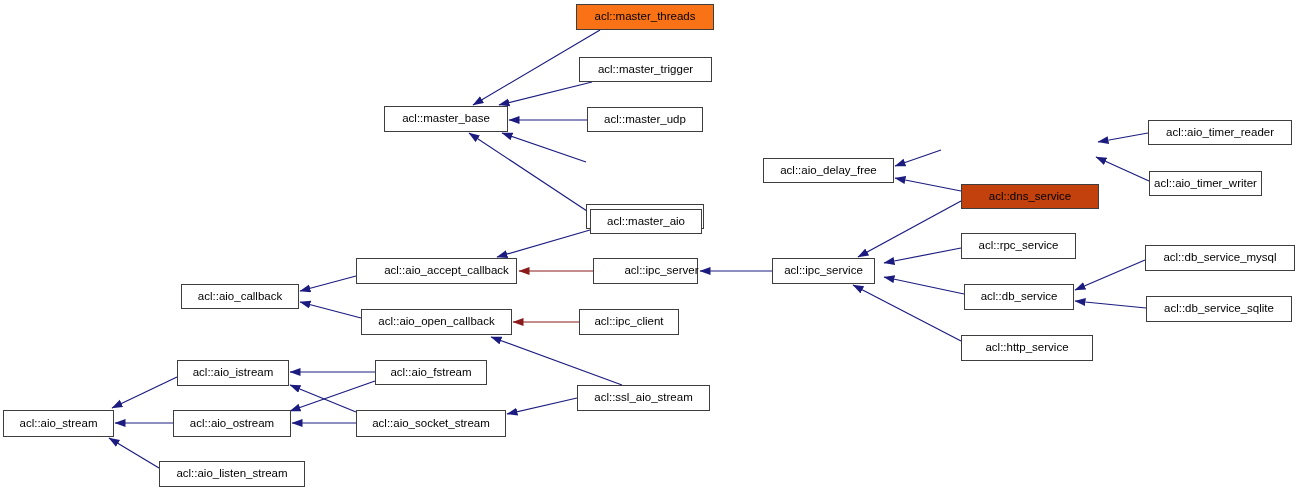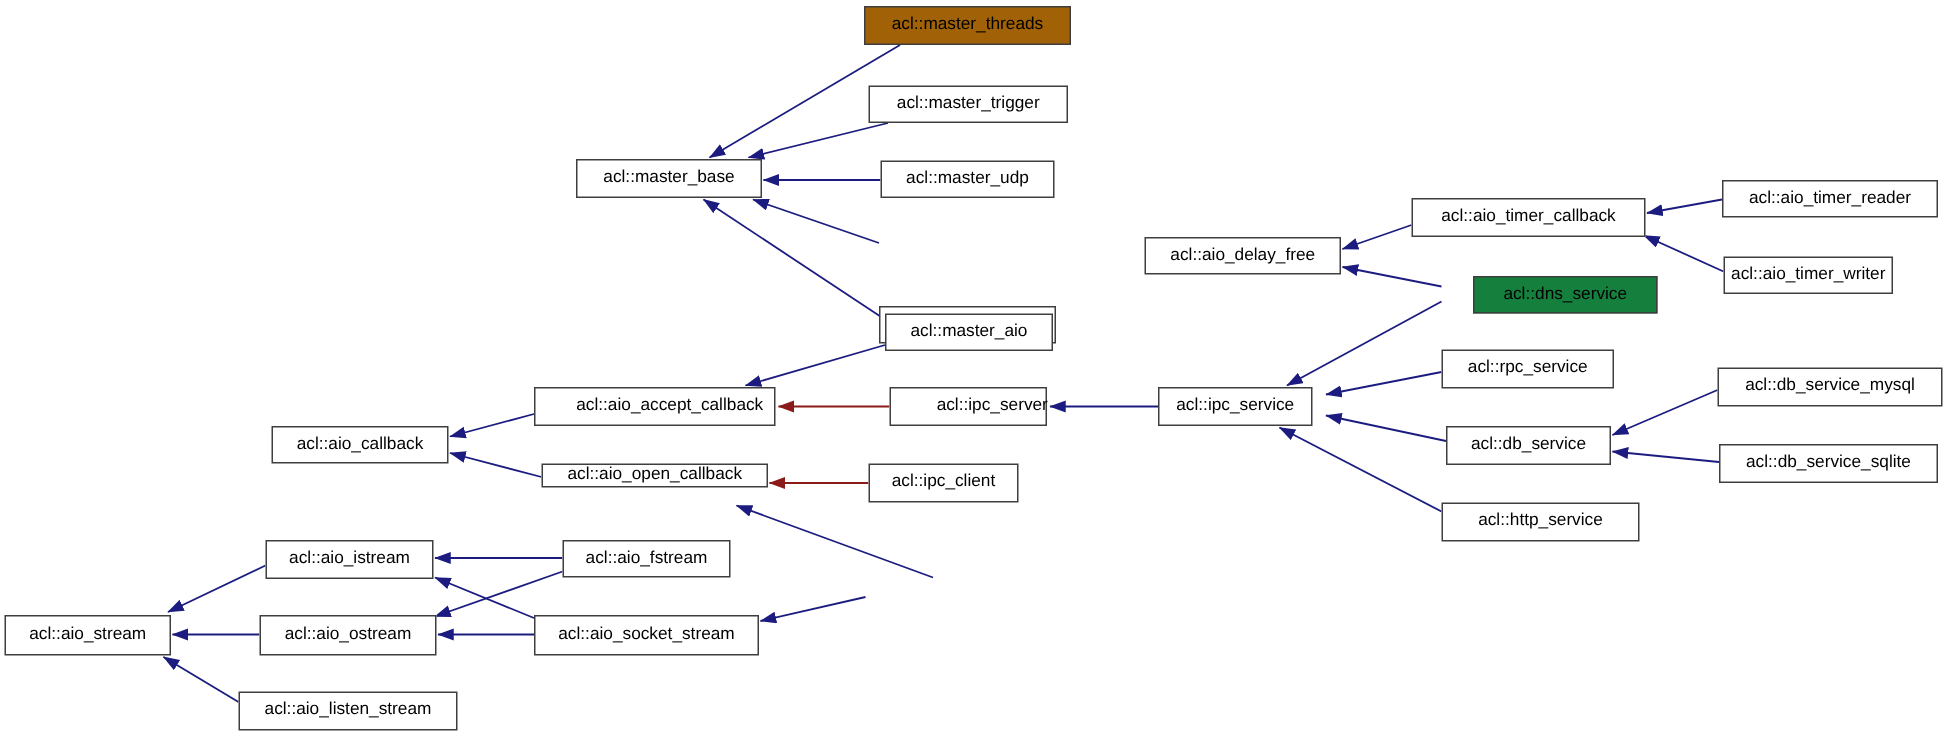--- a/index.html
+++ b/index.html
@@ -74,51 +74,48 @@
         <line x1="177" y1="377" x2="112" y2="408" stroke="#1c1c80" stroke-width="1.2" marker-end="url(#arrow-public)"></line>
         <line x1="173" y1="423" x2="115" y2="423" stroke="#1c1c80" stroke-width="1.2" marker-end="url(#arrow-public)"></line>
         <line x1="159" y1="468" x2="109" y2="438" stroke="#1c1c80" stroke-width="1.2" marker-end="url(#arrow-public)"></line>
         <line x1="375" y1="372" x2="290" y2="372" stroke="#1c1c80" stroke-width="1.2" marker-end="url(#arrow-public)"></line>
         <line x1="375" y1="381" x2="290" y2="411" stroke="#1c1c80" stroke-width="1.2" marker-end="url(#arrow-public)"></line>
         <line x1="356" y1="412" x2="290" y2="385" stroke="#1c1c80" stroke-width="1.2" marker-end="url(#arrow-public)"></line>
         <line x1="356" y1="423" x2="292" y2="423" stroke="#1c1c80" stroke-width="1.2" marker-end="url(#arrow-public)"></line>
       </g>
   </svg>
 
-<div class="node" style="left: 576px; top: 4px; width: 138px; height: 26px; border-color: rgb(62, 62, 62); background: #a16207;">
+<div class="node" style="left: 576px; top: 4px; width: 138px; height: 26px; border-color: rgb(62, 62, 62); background: #f97316;">
       <span>acl::master_threads</span>
     </div>
     <div class="node" style="left: 579px; top: 57px; width: 133px; height: 25px; border-color: rgb(62, 62, 62); background: rgb(255, 255, 255);">
       <span>acl::master_trigger</span>
     </div>
     <div class="node" style="left: 587px; top: 107px; width: 116px; height: 25px; border-color: rgb(62, 62, 62); background: rgb(255, 255, 255);">
       <span>acl::master_udp</span>
     </div>
     <div class="node" style="left: 384px; top: 106px; width: 124px; height: 26px; border-color: rgb(62, 62, 62); background: rgb(255, 255, 255);">
       <span>acl::master_base</span>
     </div>
     <div class="node" style="left: 586px; top: 158px; width: 118px; height: 25px; border-color: rgb(62, 62, 62); background: rgb(255, 255, 255); margin-top: 46px;">
       <span>acl::master_proc</span>
     </div>
     <div class="node" style="left: 590px; top: 209px; width: 112px; height: 25px; border-color: rgb(62, 62, 62); background: rgb(255, 255, 255);">
       <span>acl::master_aio</span>
     </div>
     <div class="node" style="left: 763px; top: 158px; width: 131px; height: 25px; border-color: rgb(62, 62, 62); background: rgb(255, 255, 255);">
       <span>acl::aio_delay_free</span>
     </div>
-    <div class="node" style="left: 941px; top: 132px; width: 156px; height: 26px; border-color: rgb(62, 62, 62); background: rgb(255, 255, 255);">
-      <span>acl::aio_timer_callback</span>
-    </div>
     <div class="node" style="left: 1148px; top: 120px; width: 144px; height: 25px; border-color: rgb(62, 62, 62); background: rgb(255, 255, 255);">
       <span>acl::aio_timer_reader</span>
     </div>
     <div class="node" style="left: 1149px; top: 171px; width: 113px; height: 25px; border-color: rgb(62, 62, 62); background: rgb(255, 255, 255);">
       <span>acl::aio_timer_writer</span>
     </div>
-    <div class="node" style="left: 961px; top: 184px; width: 123px; height: 25px; border-color: rgb(62, 62, 62); background: #15803d; margin-left: 21px;">
+    <div class="node" style="left: 961px; top: 184px; width: 138px; height: 25px; border-color: rgb(62, 62, 62); background: #c2410c;">
       <span>acl::dns_service</span>
     </div>
     <div class="node" style="left: 356px; top: 258px; width: 161px; height: 26px; border-color: rgb(62, 62, 62); background: rgb(255, 255, 255); padding-left: 20px;">
       <span>acl::aio_accept_callback</span>
     </div>
     <div class="node" style="left: 593px; top: 258px; width: 105px; height: 26px; border-color: rgb(62, 62, 62); background: rgb(255, 255, 255); padding-left: 32px;">
       <span>acl::ipc_server</span>
     </div>
     <div class="node" style="left: 772px; top: 258px; width: 103px; height: 26px; border-color: rgb(62, 62, 62); background: rgb(255, 255, 255);">
       <span>acl::ipc_service</span>
@@ -134,37 +131,40 @@
     </div>
     <div class="node" style="left: 1146px; top: 296px; width: 146px; height: 26px; border-color: rgb(62, 62, 62); background: rgb(255, 255, 255);">
       <span>acl::db_service_sqlite</span>
     </div>
     <div class="node" style="left: 961px; top: 335px; width: 132px; height: 26px; border-color: rgb(62, 62, 62); background: rgb(255, 255, 255);">
       <span>acl::http_service</span>
     </div>
     <div class="node" style="left: 181px; top: 284px; width: 118px; height: 25px; border-color: rgb(62, 62, 62); background: rgb(255, 255, 255);">
       <span>acl::aio_callback</span>
     </div>
-    <div class="node" style="left: 361px; top: 309px; width: 151px; height: 16px; border-color: rgb(62, 62, 62); background: rgb(255, 255, 255);">
+    <div class="node" style="left: 361px; top: 309px; width: 151px; height: 26px; border-color: rgb(62, 62, 62); background: rgb(255, 255, 255);">
       <span>acl::aio_open_callback</span>
     </div>
     <div class="node" style="left: 579px; top: 309px; width: 100px; height: 26px; border-color: rgb(62, 62, 62); background: rgb(255, 255, 255);">
       <span>acl::ipc_client</span>
     </div>
     <div class="node" style="left: 177px; top: 360px; width: 112px; height: 26px; border-color: rgb(62, 62, 62); background: rgb(255, 255, 255);">
       <span>acl::aio_istream</span>
     </div>
     <div class="node" style="left: 375px; top: 360px; width: 112px; height: 25px; border-color: rgb(62, 62, 62); background: rgb(255, 255, 255);">
       <span>acl::aio_fstream</span>
     </div>
     <div class="node" style="left: 3px; top: 410px; width: 111px; height: 27px; border-color: rgb(62, 62, 62); background: rgb(255, 255, 255);">
       <span>acl::aio_stream</span>
     </div>
     <div class="node" style="left: 173px; top: 410px; width: 118px; height: 27px; border-color: rgb(62, 62, 62); background: rgb(255, 255, 255);">
       <span>acl::aio_ostream</span>
     </div>
     <div class="node" style="left: 356px; top: 410px; width: 150px; height: 27px; border-color: rgb(62, 62, 62); background: rgb(255, 255, 255);">
       <span>acl::aio_socket_stream</span>
     </div>
+    <div class="node" style="left: 577px; top: 385px; width: 133px; height: 26px; border-color: rgb(62, 62, 62); background: rgb(255, 255, 255);">
+      <span>acl::ssl_aio_stream</span>
+    </div>
     <div class="node" style="left: 159px; top: 461px; width: 146px; height: 26px; border-color: rgb(62, 62, 62); background: rgb(255, 255, 255);">
       <span>acl::aio_listen_stream</span>
     </div>
   </div>
 
 </body></html>

